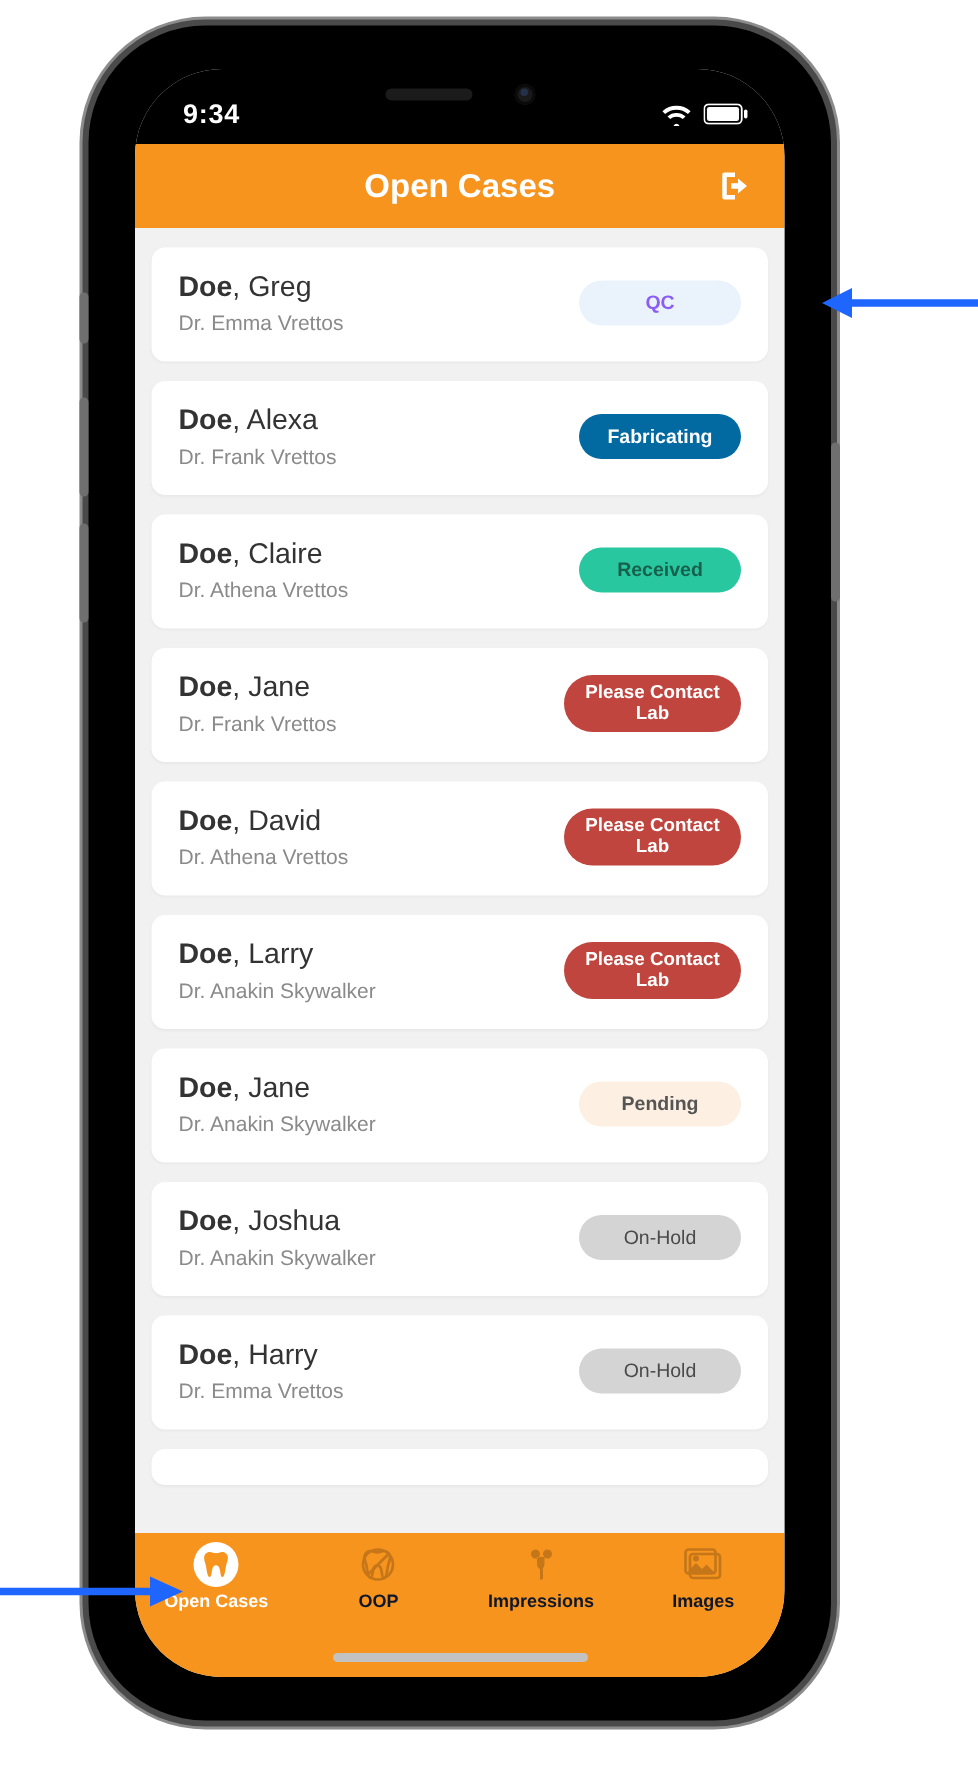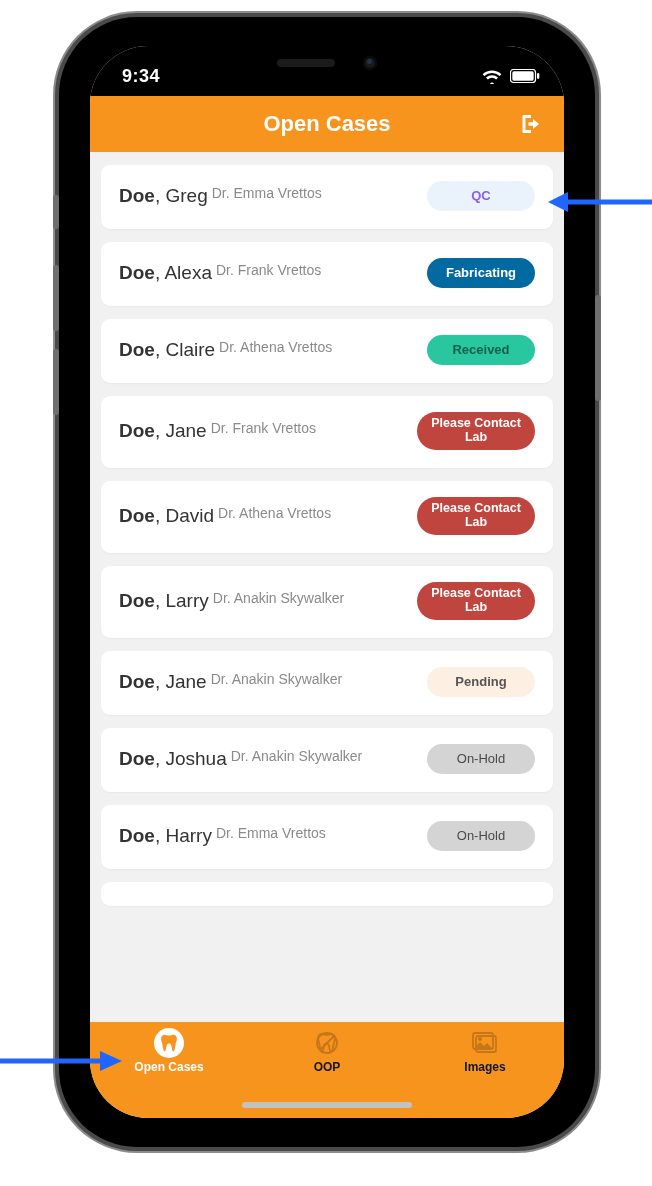--- a/index.html
+++ b/index.html
@@ -8,21 +8,21 @@
     background: #fff;
     width: 652px;
     height: 1186px;
     position: relative;
   }
   
   .phone {
     position: absolute;
     left: 59px;
     top: 17px;
-    width: 536px;
+    width: 495px;
     height: 1130px;
     background: #000;
     border-radius: 78px;
     box-shadow: 0 0 0 4px #4a4a4a, 0 0 0 6px #8c8c8c;
     padding-left: 37px;
   }
   .phone-inner {
     position: absolute;
     left: 7px;
     top: 7px;
@@ -142,21 +142,21 @@
     background: #fff;
     border-radius: 9px;
     margin-bottom: 13px;
     padding: 16px 18px 18px 18px;
     display: flex;
     align-items: center;
     justify-content: space-between;
     box-shadow: 0 1px 2px rgba(0,0,0,.04);
   }
   .card .left {
-    display:flex; flex-direction:row; gap:4px;
+    display:flex; flex-direction:column; gap:4px;
   }
   .patient {
     font-size: 19px;
     color: #333;
     font-weight: 400;
   }
   .patient .last { font-weight: 700; }
   .doctor {
     font-size: 14px;
     color: #8a8a8a;
@@ -371,20 +371,29 @@
               <svg width="24" height="24" viewBox="0 0 24 24">
                 <path fill="none" stroke="#9c5f16" stroke-width="1.8" d="M7 3c-2.2 0-4 1.8-4 4 0 2 .8 3.7 1.3 5.7.5 2.4.9 8.3 2.8 8.3 1.3 0 1.1-4.1 2.1-6.6.5-1.1 1-1.9 2.3-1.9s1.8.8 2.3 1.9c1 2.5.8 6.6 2.1 6.6 1.9 0 2.3-5.9 2.8-8.3.5-2 1.3-3.7 1.3-5.7 0-2.2-1.8-4-4-4-1.7 0-2.6.9-4.5.9S8.7 3 7 3z"></path>
                 <circle cx="12" cy="12" r="10" fill="none" stroke="#9c5f16" stroke-width="1.8"></circle>
                 <line x1="5" y1="19" x2="19" y2="5" stroke="#9c5f16" stroke-width="1.8"></line>
               </svg>
             </div>
             <div class="tab-label">OOP</div>
           </div>
           <div class="tab">
             <div class="tab-icon">
+              <svg width="22" height="24" viewBox="0 0 22 24">
+                <path fill="#9c5f16" d="M7 2a3 3 0 1 0 .001 0zM15 2a3 3 0 1 0 .001 0zM9 7h4v5a4 4 0 0 1-2 3.4V22h-0.001H11 10.999 11 9.999 10V15.4A4 4 0 0 1 8 12V7z"></path>
+                <rect x="10" y="12" width="2" height="10" rx="1" fill="#9c5f16"></rect>
+              </svg>
+            </div>
+            <div class="tab-label">Impressions</div>
+          </div>
+          <div class="tab">
+            <div class="tab-icon">
               <svg width="26" height="22" viewBox="0 0 26 22">
                 <rect x="4" y="4" width="20" height="16" rx="2" fill="none" stroke="#9c5f16" stroke-width="1.8"></rect>
                 <rect x="1" y="1" width="20" height="16" rx="2" fill="none" stroke="#9c5f16" stroke-width="1.8"></rect>
                 <circle cx="8" cy="7" r="2" fill="#9c5f16"></circle>
                 <path d="M3 15l5-5 4 4 3-3 5 5v1H3z" fill="#9c5f16"></path>
               </svg>
             </div>
             <div class="tab-label">Images</div>
           </div>
         </div>

